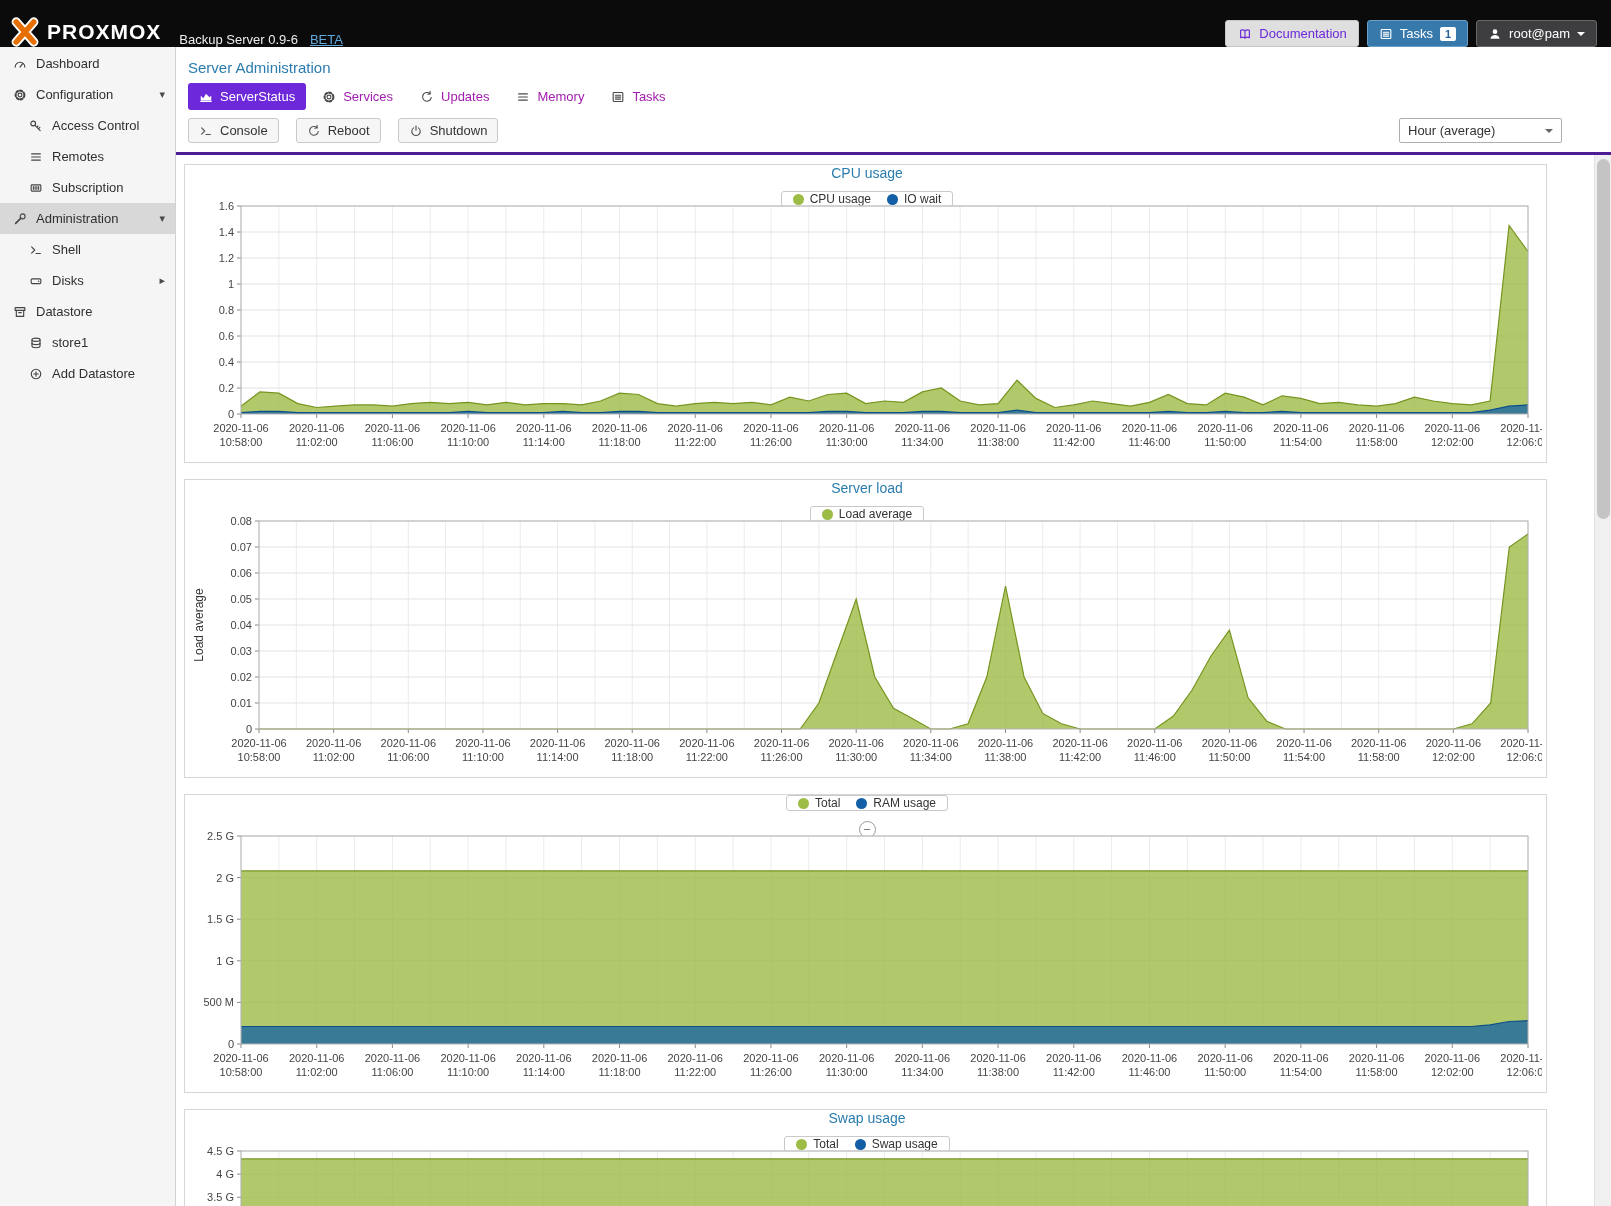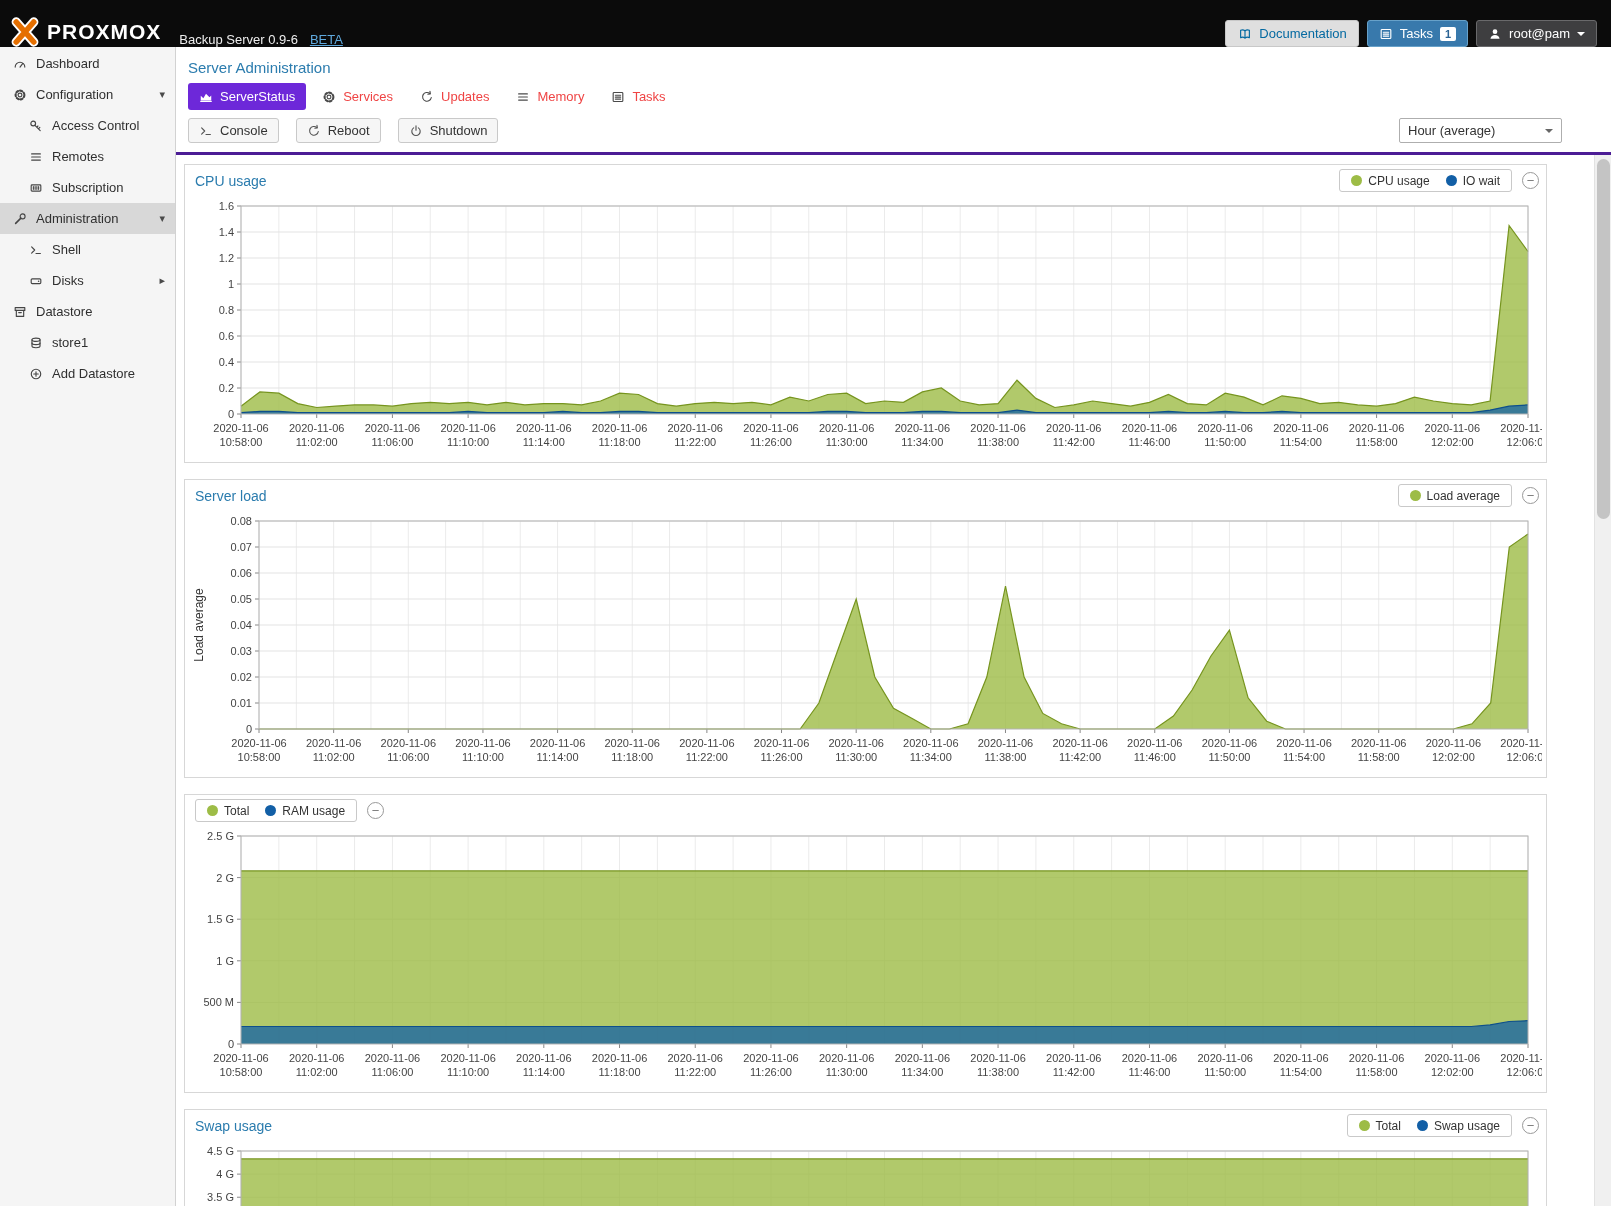--- a/index.html
+++ b/index.html
@@ -7,53 +7,53 @@
 
 
 .topbar{height:47px;background:#0b0b0b;display:flex;align-items:flex-end;padding:0 14px 0 10px;gap:8px;}
 .logo{display:flex;align-items:center;gap:7px;}
 .logo-x{width:30px;height:30px;}
 .logo-text{color:#fff;font-size:21px;font-weight:bold;letter-spacing:1px;margin-right:10px;}
 .version{color:#ededed;font-size:13px;}
 a.beta{color:#5fa9dd;font-size:13px;margin-left:4px;text-decoration:underline;cursor:pointer;}
 .top-spacer{flex:1;}
 .hbtn{display:flex;align-items:center;gap:7px;height:27px;padding:0 11px;border-radius:3px;font-size:13px;border:1px solid transparent;cursor:pointer;font-family:inherit;}
-.hbtn.doc{background:#dfdfdf;color:#0369a1;border-color:#c8c8c8;padding-left:12px;}
+.hbtn.doc{background:#dfdfdf;color:#6d28d9;border-color:#c8c8c8;padding-left:12px;}
 .hbtn.tasks{background:#3879ac;color:#fff;border-color:#67a1c9;}
 .hbtn .badge{background:#fff;color:#2a6394;font-size:11px;padding:1px 5px;border-radius:2px;font-weight:bold;}
 .hbtn.user{background:#3e3e40;color:#fff;border-color:#69696b;}
 .caret{width:0;height:0;border:4px solid transparent;border-top-color:currentColor;margin-top:4px;}
 
 
 .layout{display:flex;height:1159px;}
 .sidebar{width:176px;background:#f5f5f5;border-right:1px solid #d2d2d2;padding-top:1px;flex:none;}
 .nav{display:flex;align-items:center;gap:9px;height:31px;padding:0 10px 0 13px;font-size:13px;color:#2f2f2f;cursor:pointer;text-align:center;}
 .nav.child{padding-left:29px;}
 .nav.selected{background:#d8d8d8;}
 .nav .arr{margin-left:auto;color:#4a4a4a;font-size:11px;}
 .nav svg{color:#454545;}
 .content{flex:1;display:flex;flex-direction:column;background:#fff;min-width:0;}
 
 
 .page-title{color:#2b7cae;font-size:15px;padding:12px 0 2px 12px;}
 .tabbar{display:flex;gap:5px;padding:5px 0 0 12px;}
-.tab{display:flex;align-items:center;gap:7px;height:27px;padding:0 11px;border-radius:3px;font-size:13px;color:#ef4444;cursor:pointer;background:transparent;border:none;font-family:inherit;}
+.tab{display:flex;align-items:center;gap:7px;height:27px;padding:0 11px;border-radius:3px;font-size:13px;color:#a21caf;cursor:pointer;background:transparent;border:none;font-family:inherit;}
 .tab svg{color:#4a4a4a;}
 .tab.active{background:#6d28d9;color:#fff;}
 .tab.active svg{color:#fff;}
 .toolbar{display:flex;align-items:center;gap:17px;padding:8px 0 9px 12px;border-bottom:3px solid #4c1d95;}
 .tbtn{display:flex;align-items:center;gap:7px;height:25px;padding:0 10px;background:#f6f6f6;border:1px solid #c9c9c9;border-radius:3px;font-size:13px;color:#333;cursor:pointer;font-family:inherit;}
 .tbtn svg{color:#555;}
 .rangebox{margin-left:auto;margin-right:49px;width:163px;height:25px;border:1px solid #aeaeae;border-radius:2px;background:#fff;display:flex;align-items:center;padding:0 8px;font-size:13px;color:#333;cursor:pointer;}
 .rangebox .caret{margin-left:auto;color:#666;}
 
 
 .charts{flex:1;position:relative;overflow:hidden;padding:9px 0 0 8px;}
 .panel{width:1363px;background:#fff;border:1px solid #d7d7d7;margin-bottom:16px;}
-.panel-header{height:31px;display:flex;align-items:center;gap:10px;padding:0 7px 0 10px;}
+.panel-header{height:31px;display:flex;align-items:center;gap:10px;padding:0 7px 0 10px;flex-direction:column;}
 .panel-title{flex:1;color:#2b7cae;font-size:14px;}
 .legend-box{display:flex;align-items:center;gap:16px;border:1px solid #c9c9c9;border-radius:3px;background:#fff;height:23px;padding:0 11px;}
 .legend-item{display:flex;align-items:center;gap:6px;font-size:12px;color:#333;cursor:pointer;}
 .legend-dot{width:11px;height:11px;border-radius:50%;}
 .collapse-btn{width:17px;height:17px;border:1px solid #999;border-radius:50%;color:#777;font-size:13px;line-height:15px;text-align:center;cursor:pointer;flex:none;background:#fff;}
 .panel-body{padding:2px 4px 4px;}
 .chart-mount{width:1353px;height:260px;}
 svg text{font-family:"Liberation Sans",sans-serif;}
 
 

